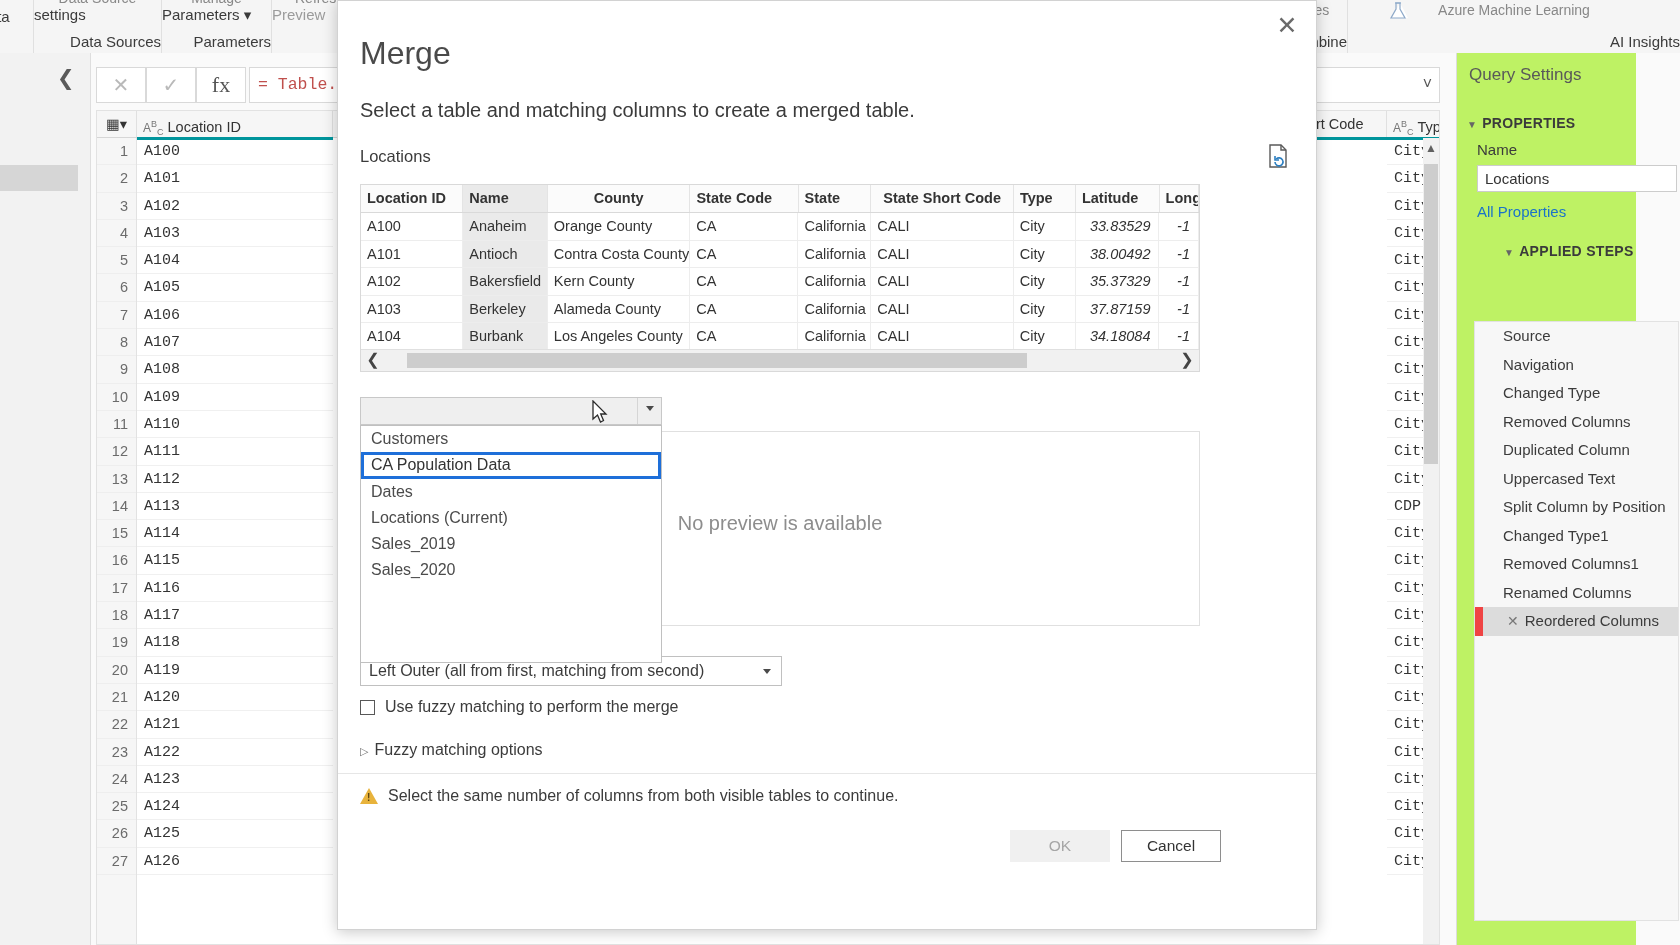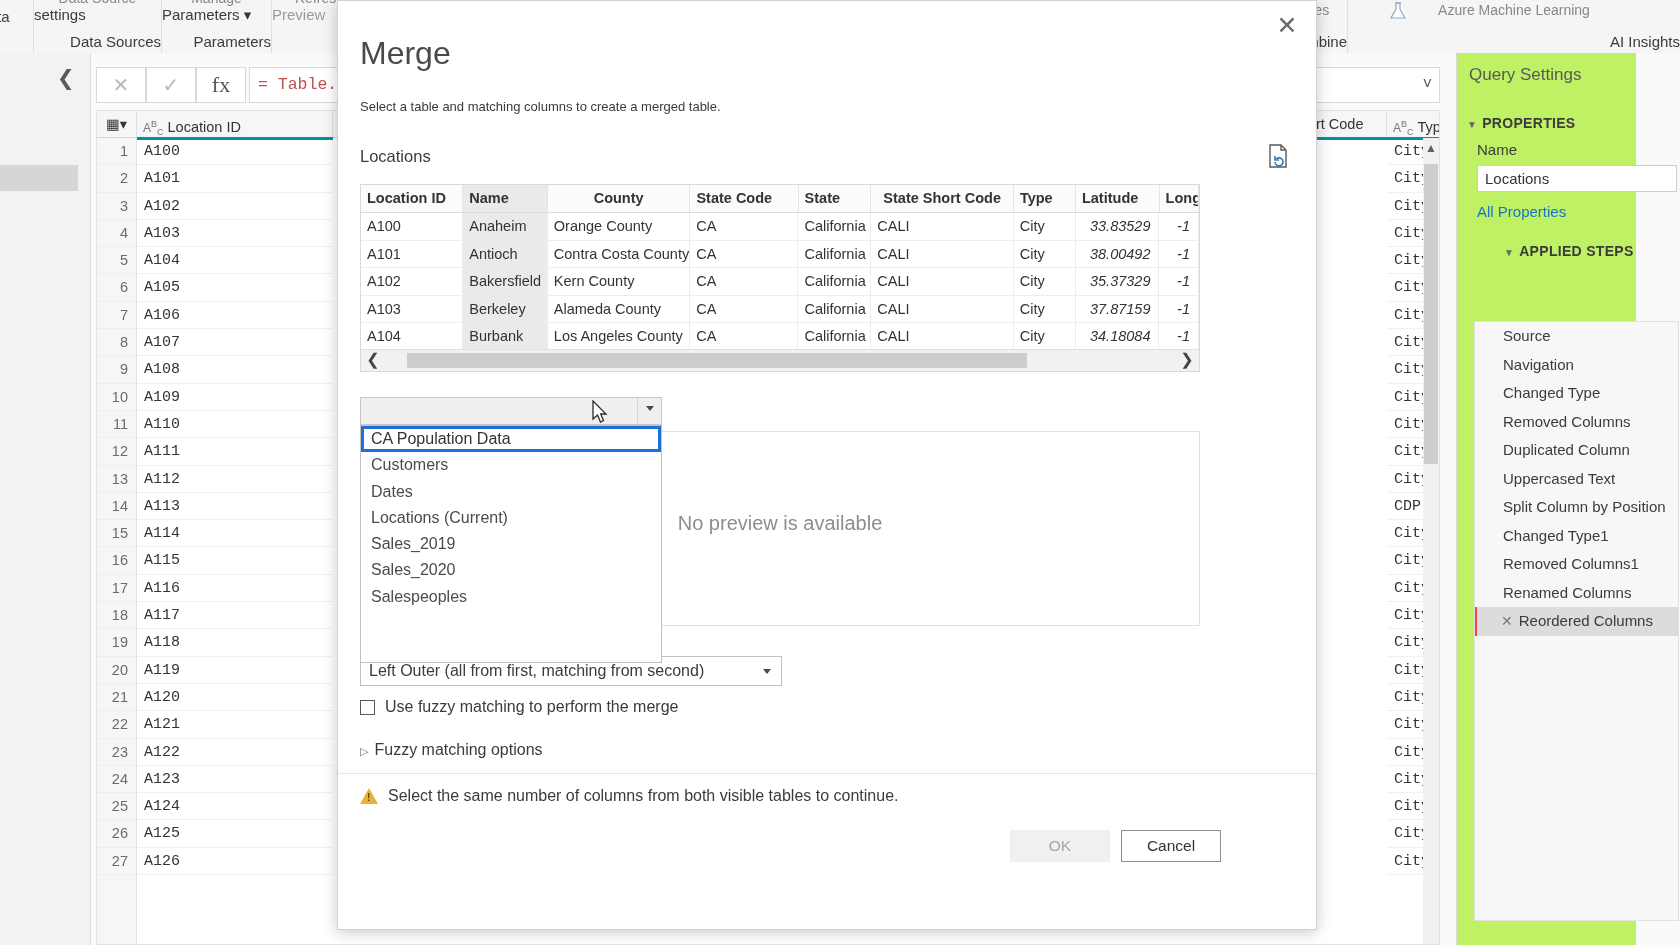--- a/index.html
+++ b/index.html
@@ -305,21 +305,21 @@
     line-height: 28.5px;
     padding-left: 28px;
     font-size: 15px;
     color: #3b3b3b;
     white-space: nowrap;
     overflow: hidden;
     box-sizing: border-box;
   }
   .step.active {
     background: #dcdcdc;
-    border-left: 2px solid #ef4444;
+    border-left: 8px solid #ef4444;
     padding-left: 24px;
   }
   .step .x-ico {
     color: #777;
     margin-right: 6px;
     font-size: 14px;
   }
   .dialog {
     position: absolute;
     left: 337px; top: 0;
@@ -342,21 +342,21 @@
   .dlg-title {
     position: absolute;
     left: 22px; top: 34px;
     font-size: 32px;
     color: #4a4a4a;
     font-weight: normal;
   }
   .dlg-sub {
     position: absolute;
     left: 22px; top: 98px;
-    font-size: 13px;
+    font-size: 20px;
     color: #3b3b3b;
   }
   .dlg-tablename {
     position: absolute;
     left: 22px; top: 146px;
     font-size: 16.5px;
     color: #3b3b3b;
   }
   .dlg-refresh-ico {
     position: absolute;
@@ -943,27 +943,26 @@
     <div class="tbl2-combo">
       <div class="combo-arrow-sep"></div>
       <div class="caret"></div>
     </div>
 
     <div class="noprev-box">
       <div class="noprev-text">No preview is available</div>
     </div>
 
     <div class="dropdown" id="table-dropdown">
+        <div class="dd-item">Customers</div>
         <div class="dd-item focused">CA Population Data</div>
-        <div class="dd-item">Customers</div>
         <div class="dd-item">Dates</div>
         <div class="dd-item">Locations (Current)</div>
         <div class="dd-item">Sales_2019</div>
         <div class="dd-item">Sales_2020</div>
-        <div class="dd-item">Salespeoples</div>
       </div>
 
     <div class="join-combo">
       <span>Left Outer (all from first, matching from second)</span>
       <div class="caret"></div>
     </div>
 
     <div class="fuzzy-row">
       <div class="cbox"></div>
       <div class="fuzzy-label">Use fuzzy matching to perform the merge</div>

